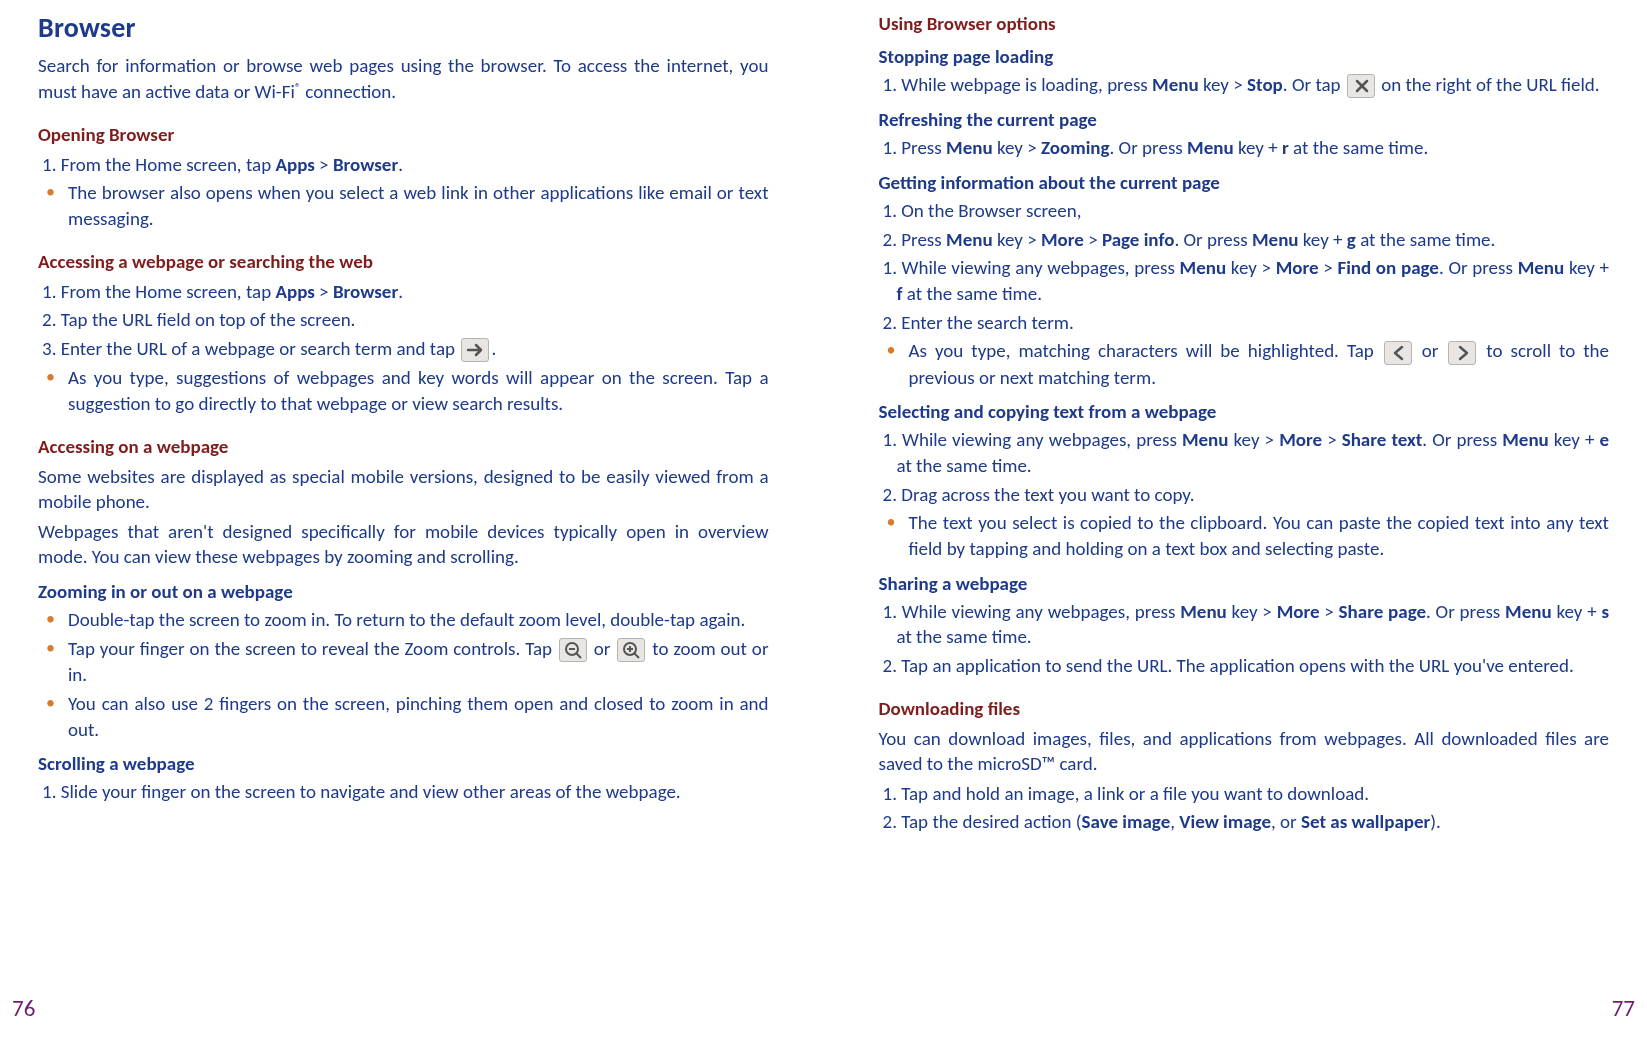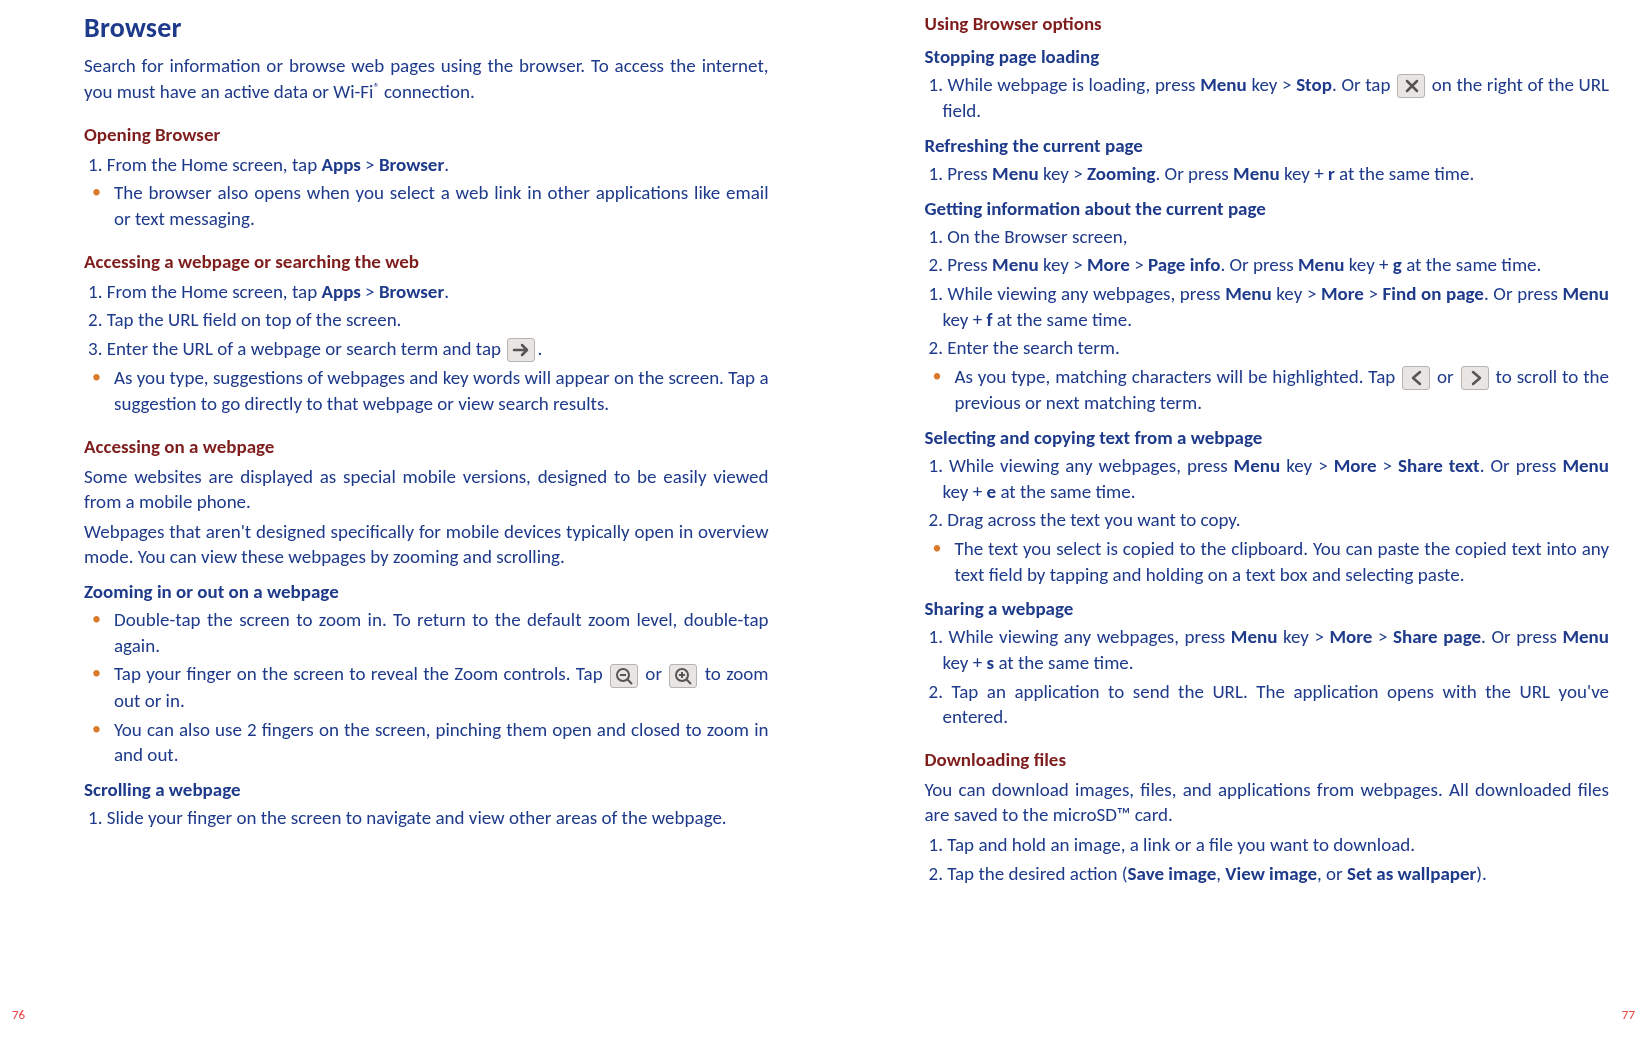--- a/index.html
+++ b/index.html
@@ -17,21 +17,21 @@
     height: 100%;
   }
   .page {
     flex: 1;
     padding: 0 55px 0 38px;
     position: relative;
     display: flex;
     flex-direction: column;
   }
   .page.right { padding: 0 38px 0 55px; }
-  .content { flex: 1; margin-left: 46px; }
+  .content { flex: 1; }
   h1.title {
     font-size: 28px;
     font-weight: 700;
     color: #1e3a8a;
     margin-bottom: 8px;
     letter-spacing: 0.2px;
   }
   h2.section {
     font-size: 19px;
     font-weight: 700;
@@ -91,22 +91,22 @@
     border-radius: 3px;
     vertical-align: middle;
     position: relative;
     margin: 0 2px;
   }
   .icon.go svg, .icon.stop svg, .icon.zoomout svg, .icon.zoomin svg,
   .icon.left svg, .icon.right svg { position: absolute; inset: 0; margin: auto; }
   .pagenum {
     position: absolute;
     bottom: 6px;
-    font-size: 13px;
-    color: #ef4444;
+    font-size: 23px;
+    color: #701a75;
   }
   .pagenum.left { left: 12px; }
   .pagenum.right { right: 12px; }
 </style>
 </head>
 <body>
 
 <div class="spread">
 
   <div class="page">

